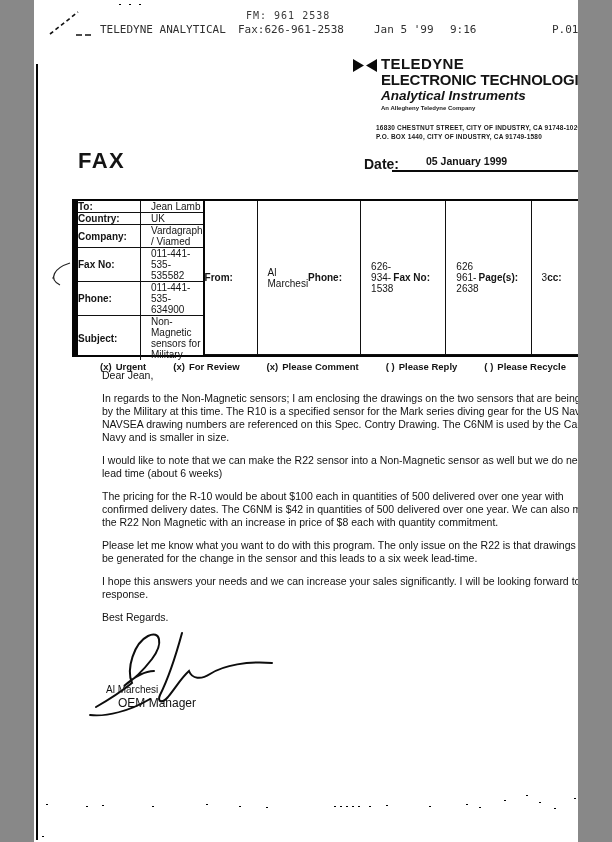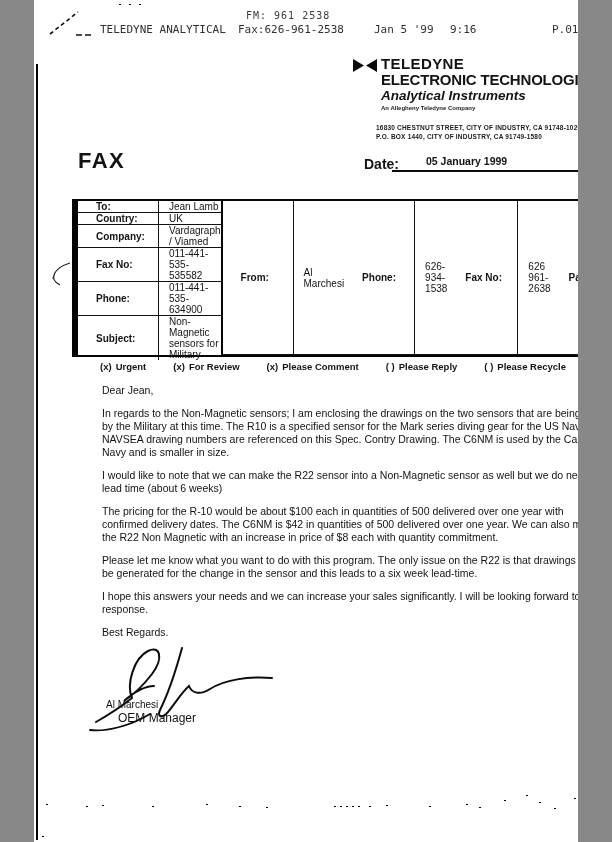--- a/index.html
+++ b/index.html
@@ -31,28 +31,28 @@
   .date-value{position:absolute;left:392px;top:155px;font-size:10.5px;font-weight:bold;}
   .date-line{position:absolute;left:358px;top:170px;width:212px;height:2px;background:#0a0a0a;}
   
   .routing{position:absolute;left:38px;top:199px;width:522px;height:158px;display:flex;border:2px solid #050505;border-left:6px solid #050505;box-sizing:border-box;}
   .rt-left{width:286px;display:flex;flex-direction:column;}
   .rt-right{flex:1;border-left:2px solid #050505;display:flex;}
   .rt-row{flex:1;display:flex;align-items:stretch;border-bottom:1.5px solid #111;}
   .rt-row.fixed{flex:0 0 26px;}
   .rt-row.filler{border-bottom:none;}
   .rt-left .rt-row:last-child{border-bottom:none;}
-  .rt-label{width:62px;padding-left:18px;font-size:10px;font-weight:bold;display:flex;align-items:center;border-right:1.5px solid #111;}
+  .rt-label{width:62px;padding-left:0;font-size:10px;font-weight:bold;display:flex;align-items:center;border-right:1.5px solid #111;}
   .rt-right .rt-label{width:52px;}
   .rt-value{flex:1;padding-left:10px;font-size:10px;display:flex;align-items:center;}
   
   .checks{position:absolute;left:66px;top:361px;width:510px;display:flex;column-gap:27px;font-size:9.5px;font-weight:bold;white-space:nowrap;}
   .check-item{display:flex;column-gap:4px;}
   
-  .letter{position:absolute;left:68px;top:384px;width:510px;font-size:10.5px;line-height:13px;color:#121212;}
+  .letter{position:absolute;left:68px;top:369px;width:510px;font-size:10.5px;line-height:13px;color:#121212;}
   .letter p{margin:0 0 10px 0;}
   .letter p.closing{margin-bottom:3px;}
   
   .sigblock{position:relative;height:100px;}
   .sig-svg{position:absolute;left:-16px;top:0;}
   .sig-name{position:absolute;left:4px;top:56px;font-size:10px;}
   .sig-title{position:absolute;left:16px;top:70px;font-size:12px;}
   
   .edge-line{position:absolute;left:2px;top:64px;width:2px;height:776px;background:#050505;}
   .pen-marks{position:absolute;left:8px;top:4px;}

